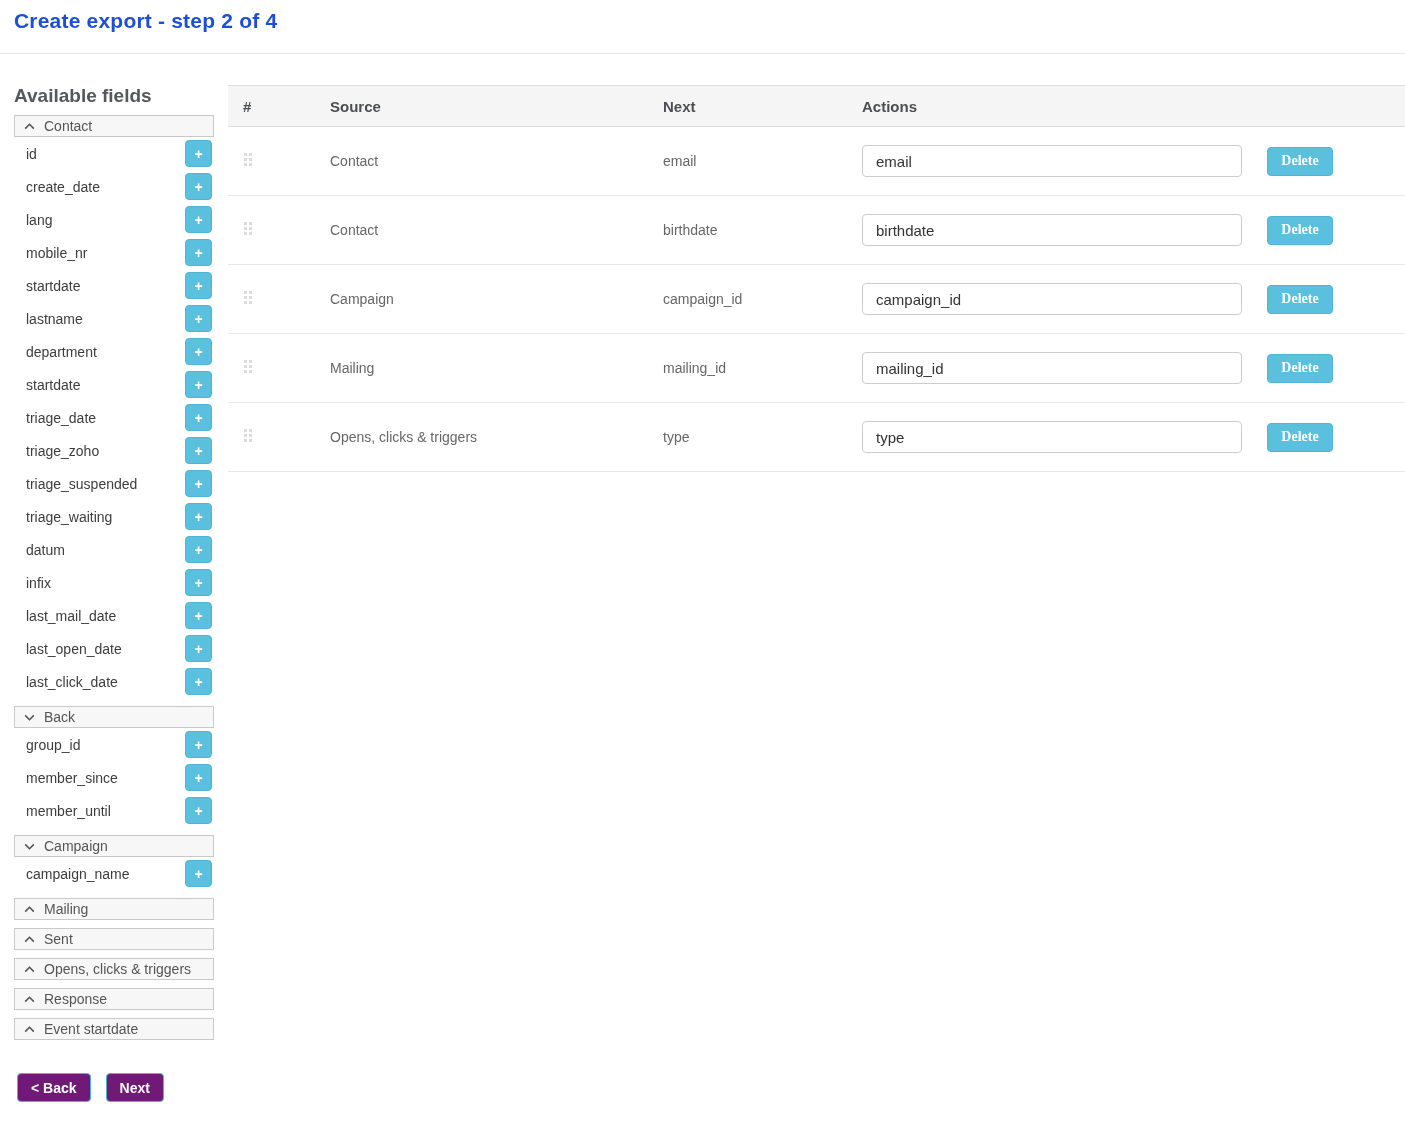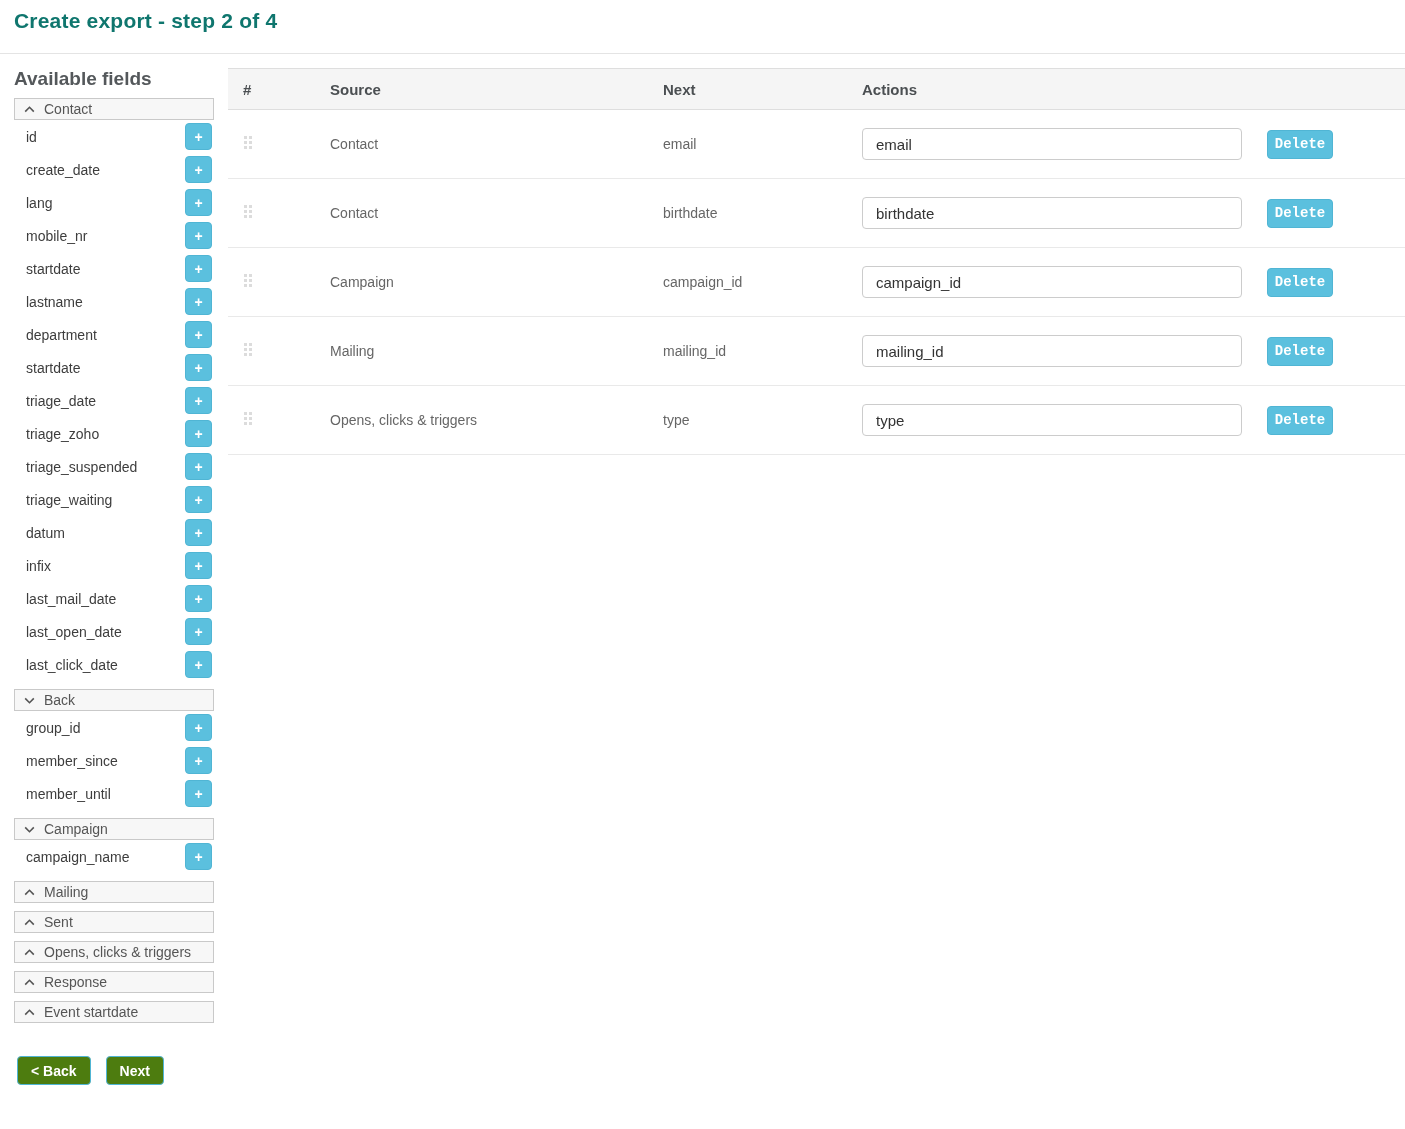--- a/index.html
+++ b/index.html
@@ -4,25 +4,25 @@
 <style>
   * { box-sizing: border-box; margin: 0; padding: 0; }
   html, body { background: #ffffff; }
   body {
     width: 1405px; height: 1129px; overflow: hidden;
     font-family: "Liberation Sans", sans-serif;
     color: #555;
   }
   
   .page-header { padding: 9px 14px 0; }
-  .page-title { font-size: 21px; font-weight: bold; color: #0f766e; letter-spacing: .2px; }
+  .page-title { font-size: 21px; font-weight: bold; color: #1d4ed8; letter-spacing: .2px; }
   .top-divider { border-bottom: 1px solid #e4e4e4; margin-top: 20px; }
 
   
-  .content { display: flex; align-items: flex-start; margin-top: 14px; padding-left: 14px; }
+  .content { display: flex; align-items: flex-start; margin-top: 31px; padding-left: 14px; }
   .panel-heading { font-size: 19px; font-weight: bold; color: #54585b; line-height: 22px; margin-bottom: 8px; }
 
   
   .sidebar { width: 200px; flex: 0 0 200px; }
   .group { margin-bottom: 8px; }
   .group-header {
     height: 22px; background: #f7f7f7; border: 1px solid #c9c9c9;
     display: flex; align-items: center; gap: 9px; padding-left: 9px;
     font-size: 14px; color: #555; cursor: pointer;
   }
@@ -36,21 +36,21 @@
   .add-btn {
     width: 27px; height: 27px; flex: 0 0 27px;
     background: #5bc0de; border: 1px solid #50b5d4; border-radius: 4px;
     color: #fff; font-size: 14px; font-weight: bold; line-height: 1; cursor: pointer;
     font-family: "Liberation Sans", sans-serif;
   }
 
   
   .footer-buttons { margin: 33px 0 0 3px; display: flex; gap: 15px; }
   .btn {
-    background: #4d7c0f; border: 1px solid #50b5d4; border-radius: 4px;
+    background: #701a75; border: 1px solid #50b5d4; border-radius: 4px;
     color: #fff; font-size: 14px; font-weight: bold; height: 29px; padding: 0 13px;
     cursor: pointer; font-family: "Liberation Sans", sans-serif;
   }
 
   
   .main { flex: 1 1 auto; margin-left: 14px; }
   .grid-cols { display: grid; grid-template-columns: 102px 333px 199px 405px 1fr; align-items: center; }
   .table-header {
     height: 42px; background: #f5f5f5;
     border-top: 1px solid #dedede; border-bottom: 1px solid #dedede;
@@ -65,21 +65,21 @@
     box-shadow: 5px 0 #dcdcdc, 0 5px #dcdcdc, 5px 5px #dcdcdc, 0 10px #dcdcdc, 5px 10px #dcdcdc;
   }
   .alias-input {
     width: 380px; height: 32px; border: 1px solid #ccc; border-radius: 4px;
     padding: 0 13px; font-size: 15px; color: #333; outline: none;
     font-family: "Liberation Sans", sans-serif; background: #fff;
   }
   .delete-btn {
     width: 66px; height: 29px; background: #5bc0de; border: 1px solid #50b5d4; border-radius: 4px;
     color: #fff; font-size: 14px; font-weight: bold; cursor: pointer;
-    font-family: Liberation Mono, monospace;
+    font-family: Liberation Serif, serif;
   }
 </style>
 </head>
 <body>
 
 <header class="page-header">
   <h1 class="page-title">Create export - step 2 of 4</h1>
 </header>
 <div class="top-divider"></div>
 

